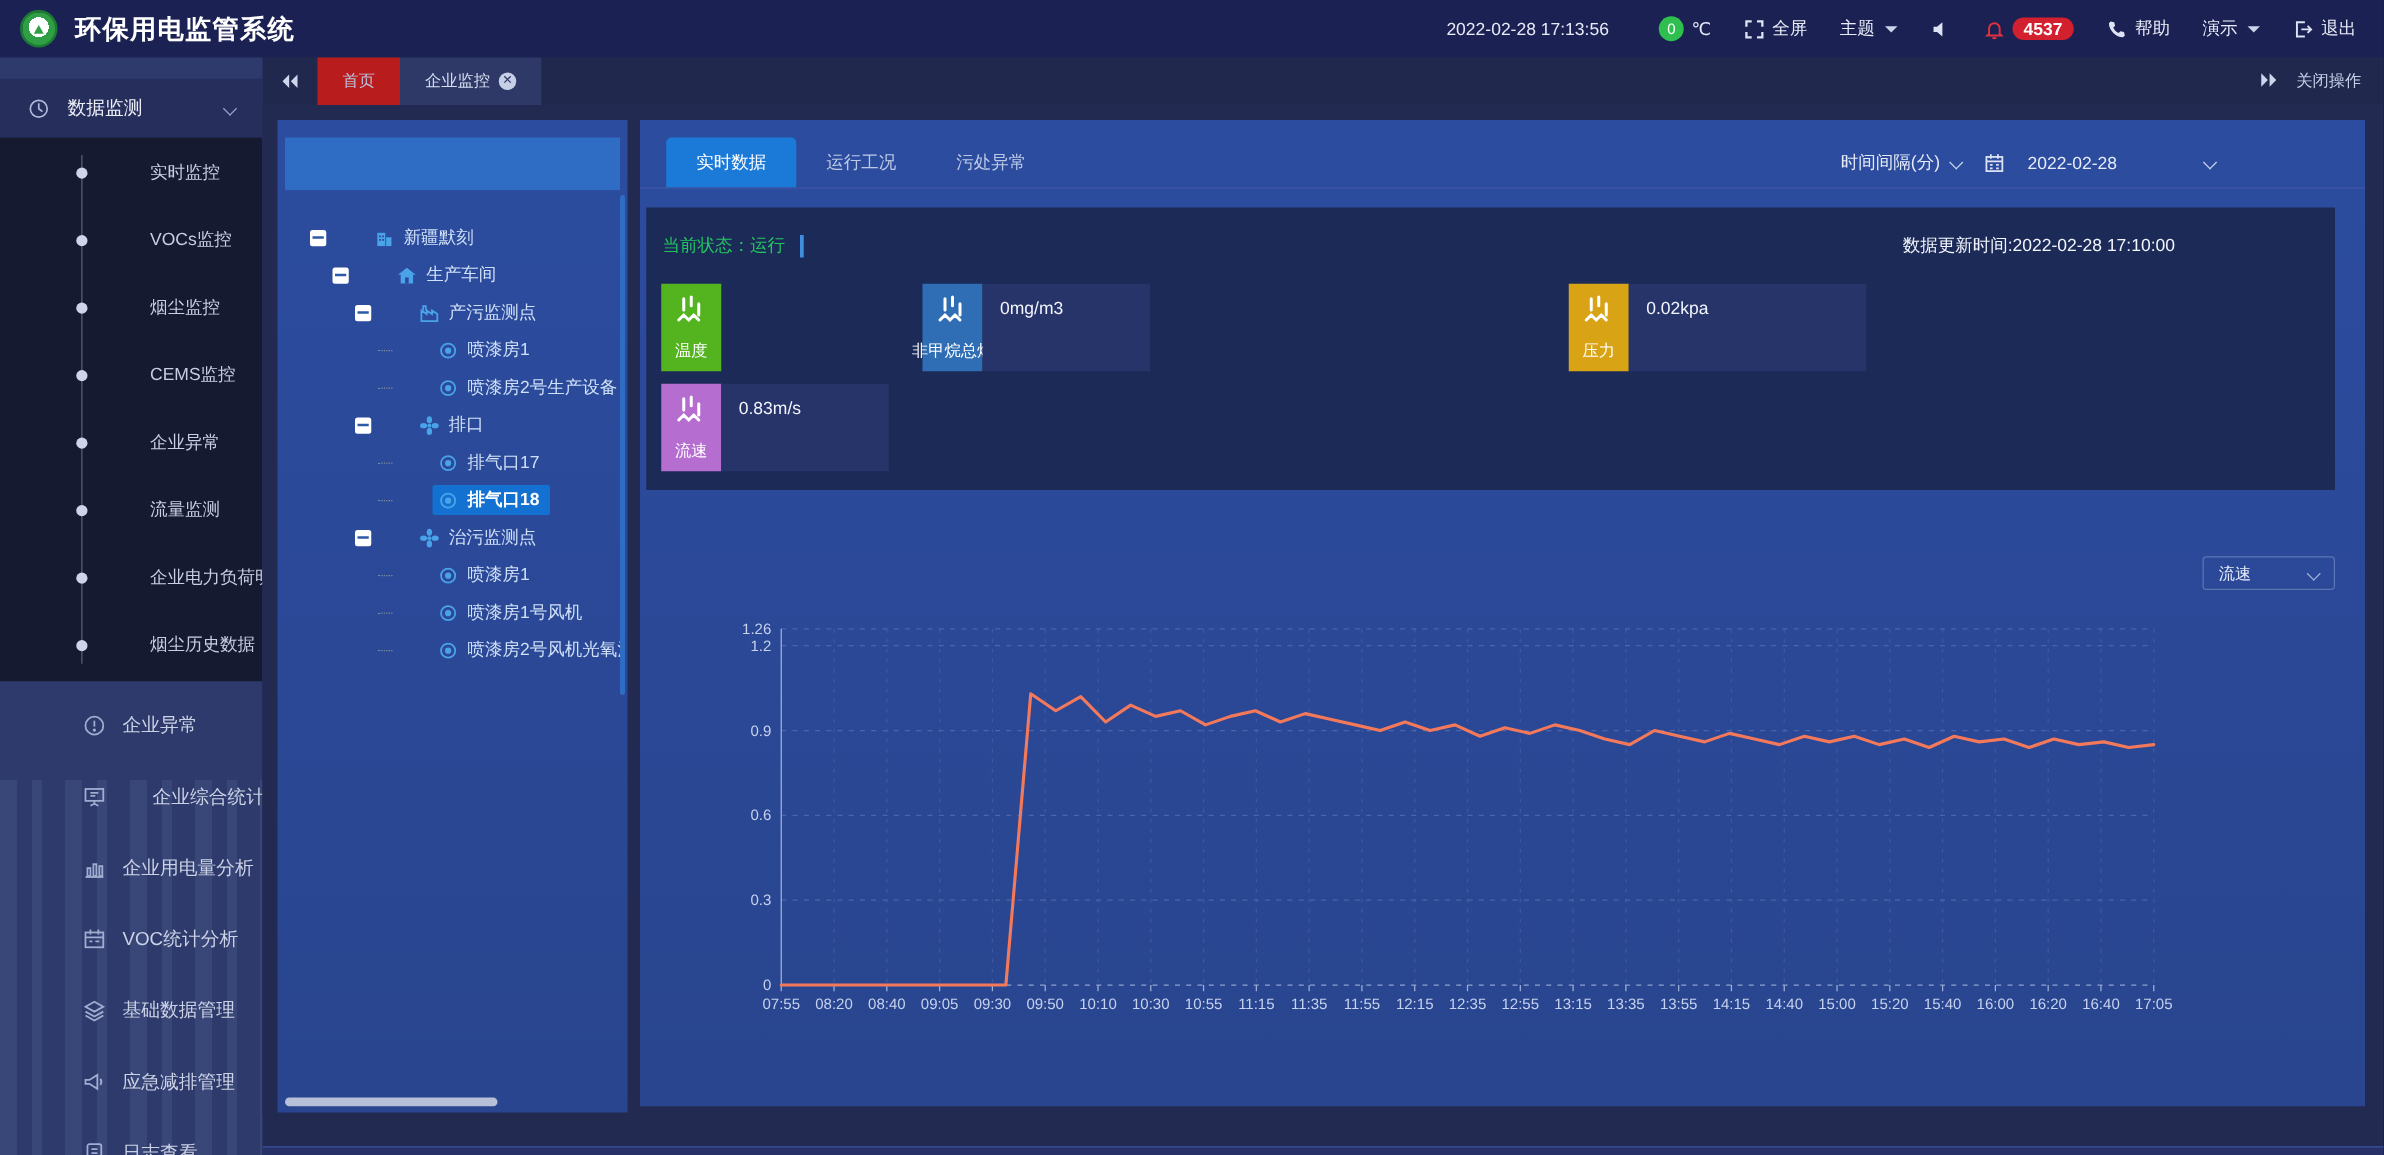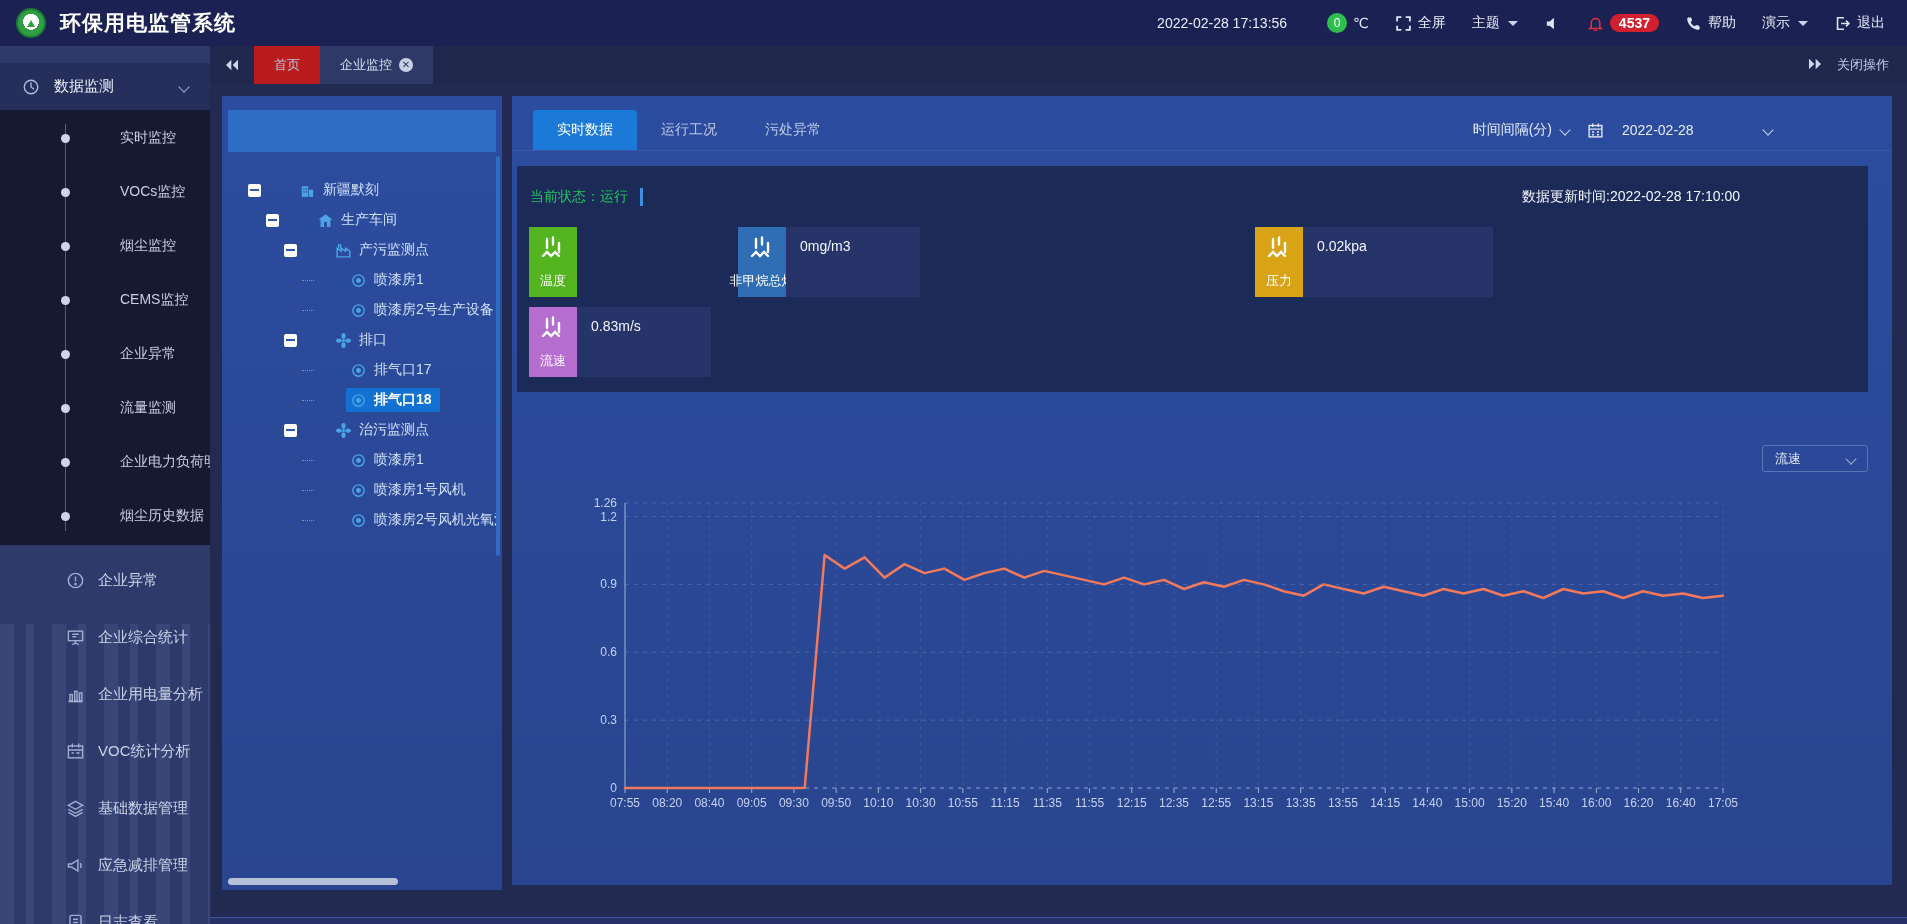--- a/index.html
+++ b/index.html
@@ -222,21 +222,21 @@
         </div>
         <div class="sb-row" style="top: 506px;">
           <span class="icn"><svg viewBox="0 0 24 24" fill="none" stroke="#aeb9dc" stroke-width="1.8">
               <circle cx="12" cy="12" r="9"></circle>
               <path d="M12 7v6"></path>
               <circle cx="12" cy="16.5" r="0.8" fill="#aeb9dc"></circle>
             </svg></span>
         <span class="lbl">企业异常</span>
         <span class="chev left"></span>
         </div>
-        <div class="sb-row" style="top: 563px;">
+        <div class="sb-row" style="top: 563px; gap: 24px;">
           <span class="icn"><svg viewBox="0 0 24 24" fill="none" stroke="#aeb9dc" stroke-width="1.8">
               <rect x="3" y="4" width="18" height="12"></rect>
               <path d="M12 16v3M8 21l4-2 4 2M8 8h8M8 11h5"></path>
             </svg></span>
         <span class="lbl">企业综合统计</span>
         <span class="chev left"></span>
         </div>
         <div class="sb-row" style="top: 620px;">
           <span class="icn"><svg viewBox="0 0 24 24" fill="none" stroke="#aeb9dc" stroke-width="1.8">
               <path d="M3 21h18"></path>

